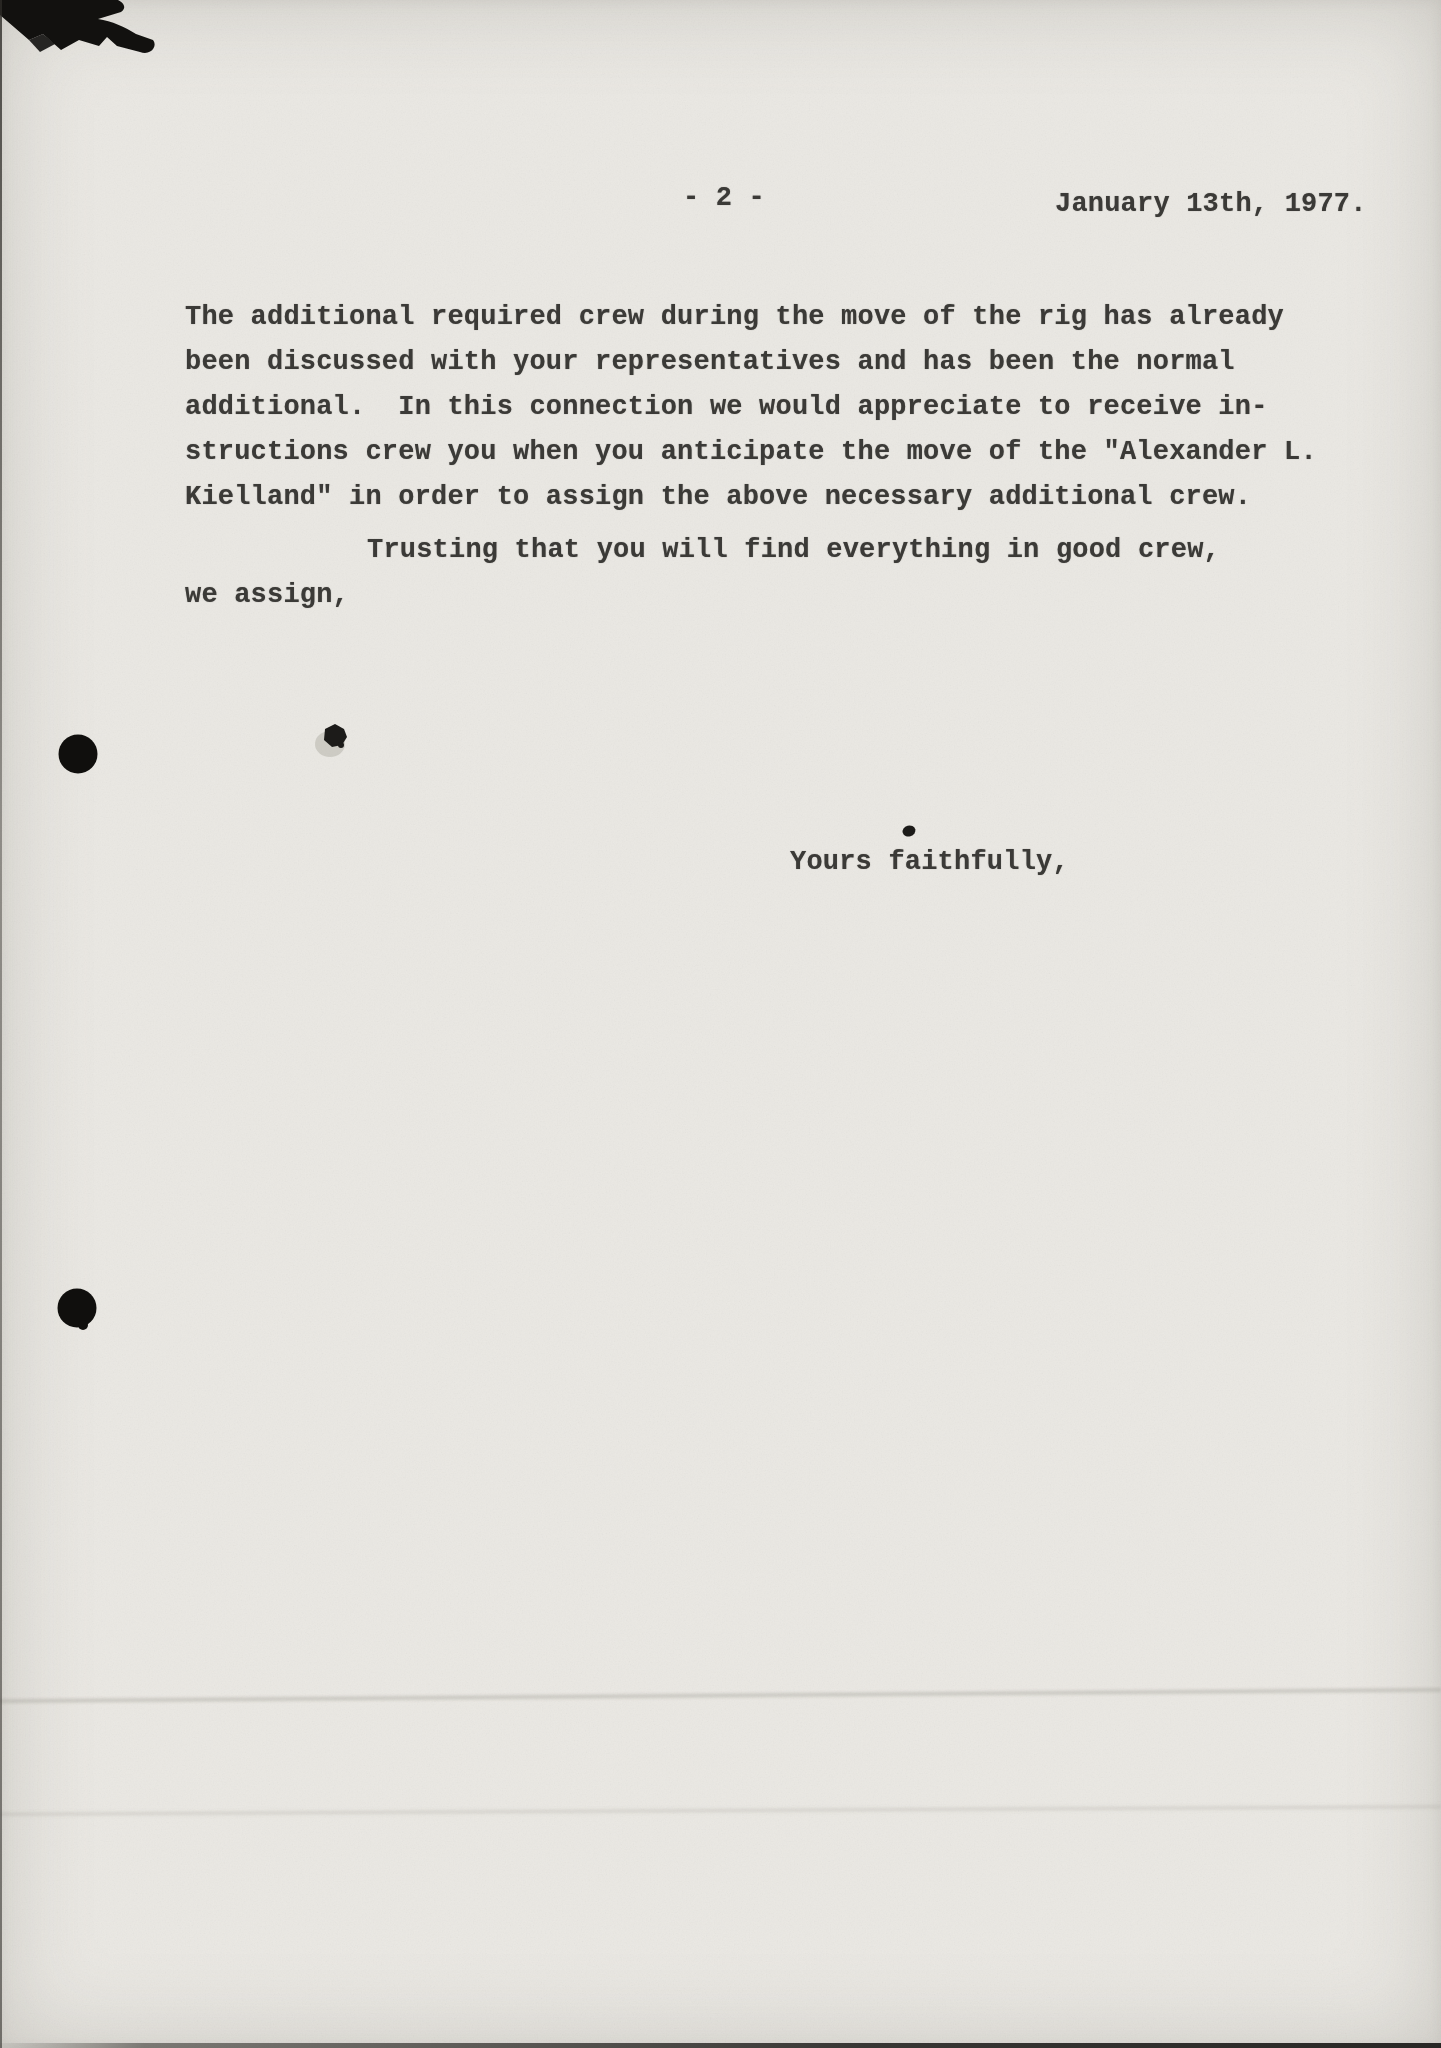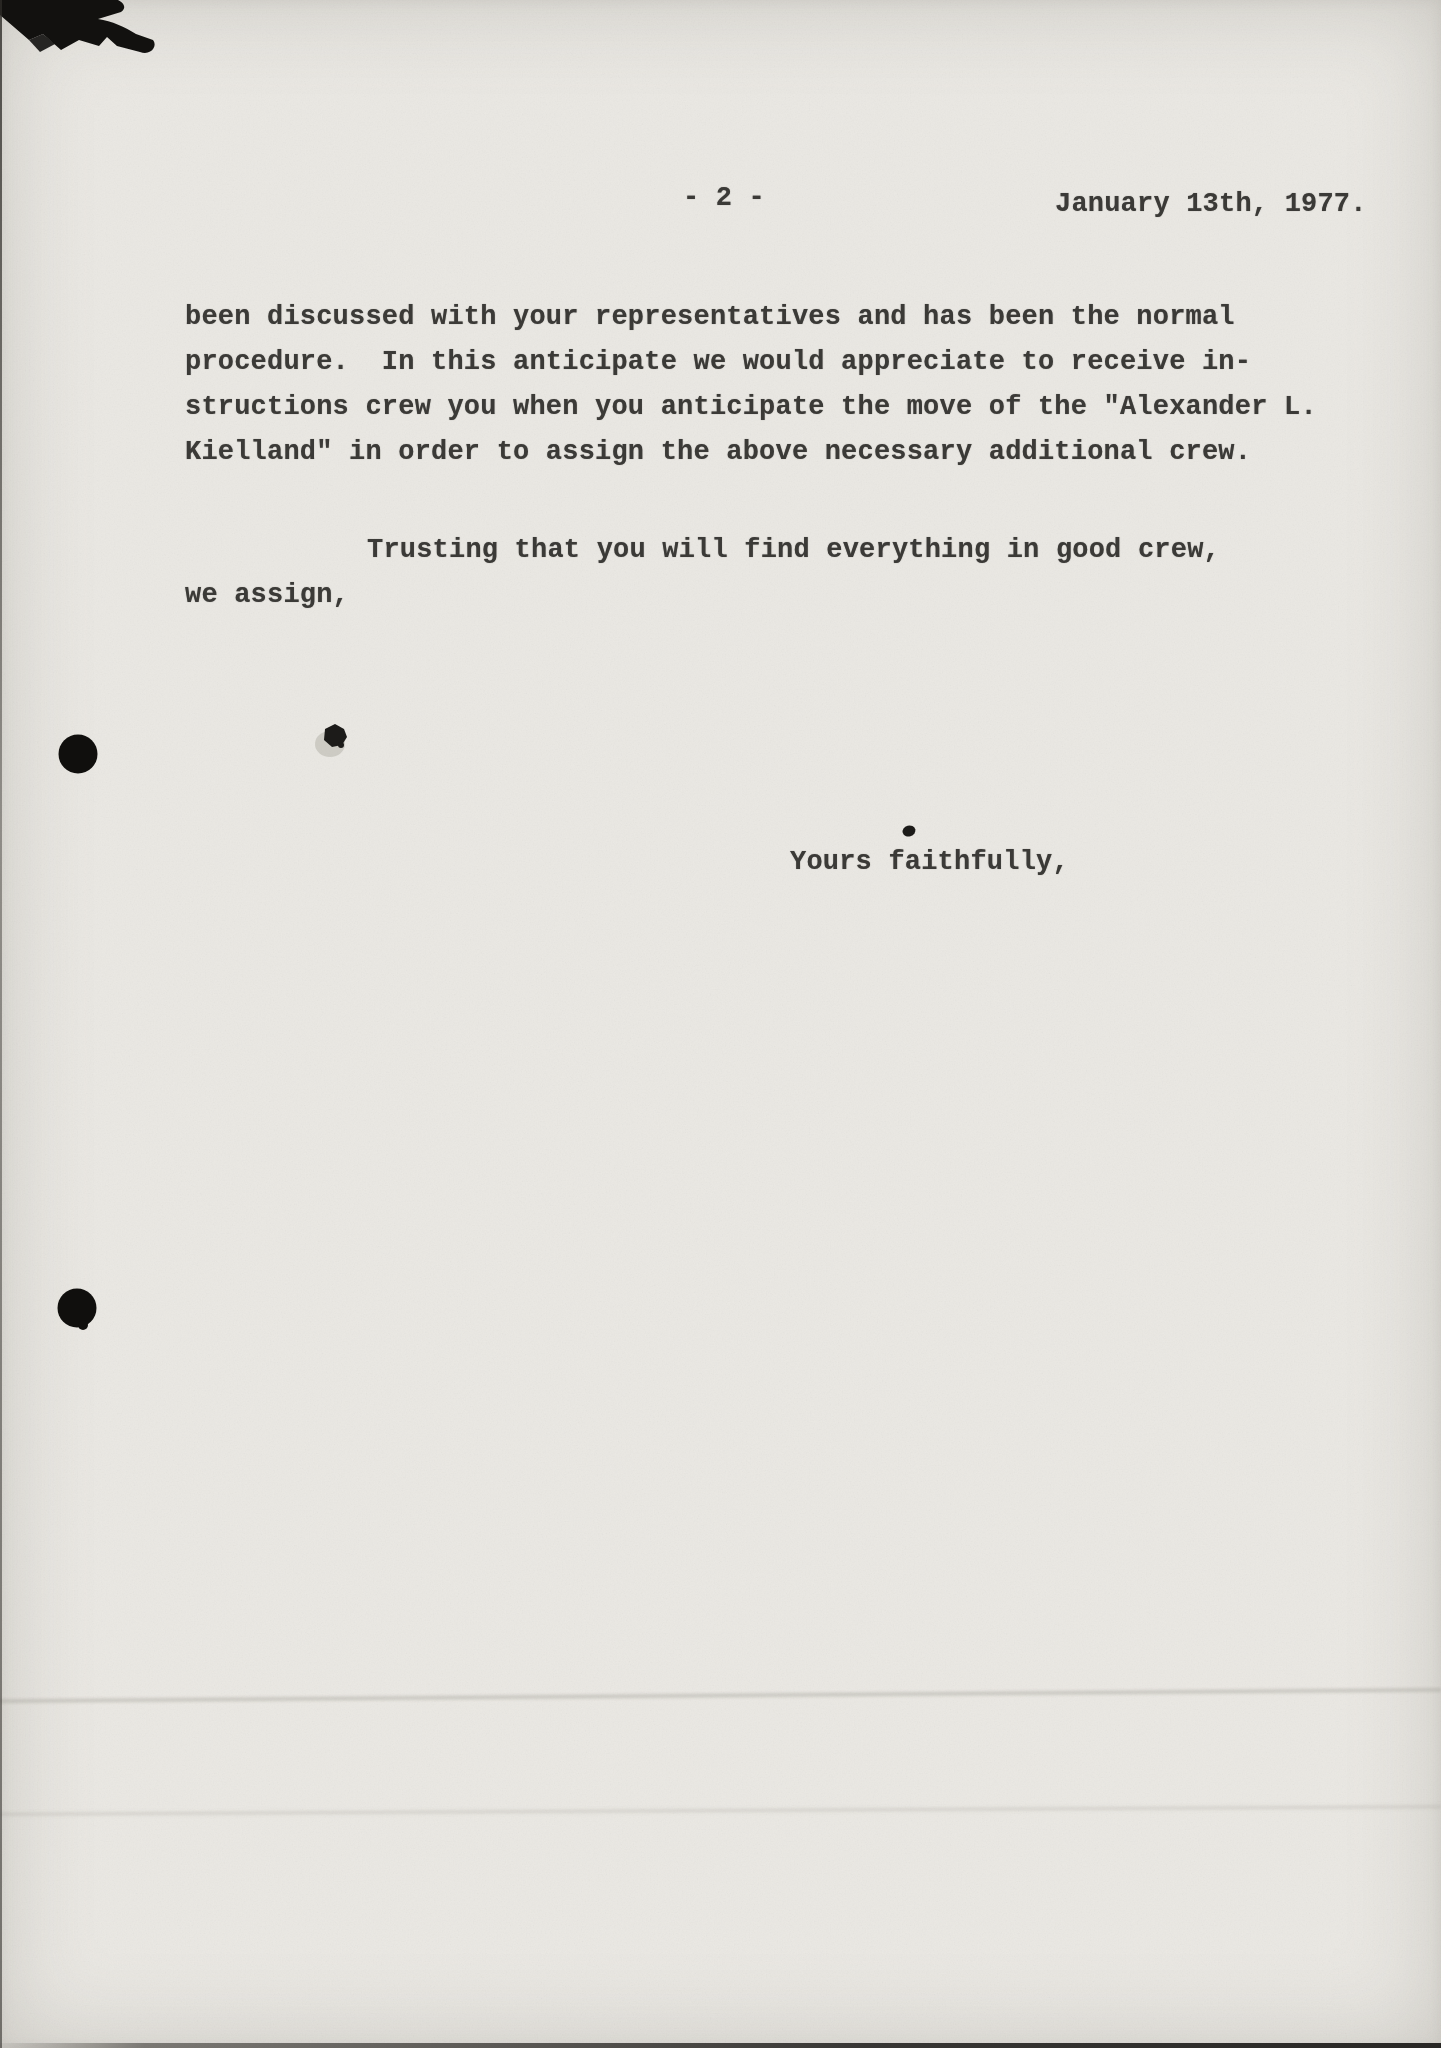--- a/index.html
+++ b/index.html
@@ -100,22 +100,23 @@
     <rect width="1441" height="2048" filter="url(#paperNoise)" opacity="0.08"></rect>
   </svg>
 
   <div class="tline" style="left:683px; top:183px;">- 2 -</div>
 
   <div class="date-block">
     <div class="tline" style="position:static;">January 13th, 1977.</div>
   </div>
 
   <div class="para" style="left:185px; top:295px;">
+    <div>The additional required crew during the move of the rig has already</div>
     <div>been discussed with your representatives and has been the normal</div>
-    <div>procedure.  In this anticipate we would appreciate to receive in-</div>
+    <div>additional.  In this connection we would appreciate to receive in-</div>
     <div>structions crew you when you anticipate the move of the "Alexander L.</div>
     <div>Kielland" in order to assign the above necessary additional crew.</div>
   </div>
 
   <div class="tline" style="left:367px; top:535px;">Trusting that you will find everything in good crew,</div>
   <div class="tline" style="left:185px; top:580px;">we assign,</div>
 
   <div class="tline" style="left:790px; top:847px;">Yours faithfully,</div>
 
   <svg class="marks-layer" width="1441" height="2048" xmlns="http://www.w3.org/2000/svg">

